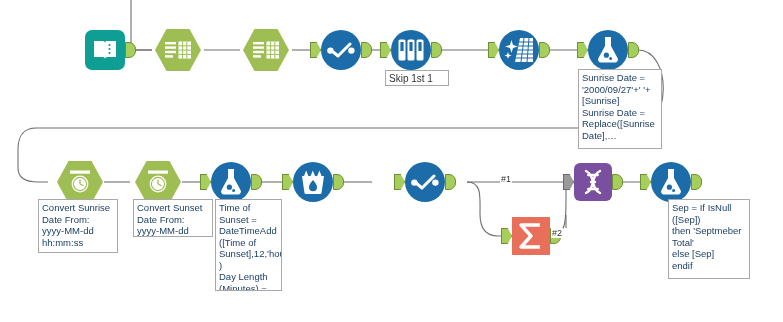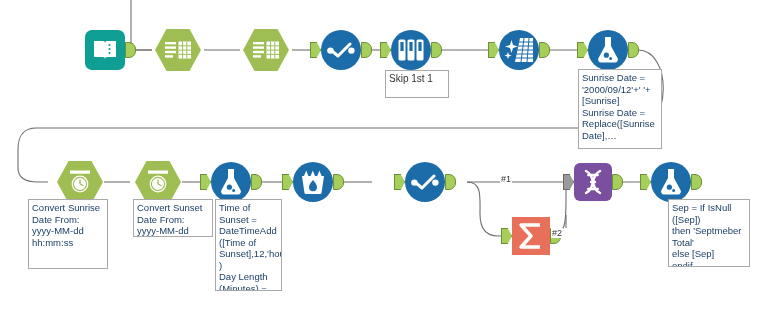--- a/index.html
+++ b/index.html
@@ -300,49 +300,49 @@
         <path d="M9 1 h6 v9 l6.5 12 a3 3 0 0 1 -2.6 4.6 h-13.8
                  a3 3 0 0 1 -2.6 -4.6 l6.5 -12 z" fill="#ffffff"></path>
         <circle cx="10.4" cy="19.2" r="2.6" fill="#1b6ca8"></circle>
         <circle cx="14.6" cy="22.6" r="1.5" fill="#1b6ca8"></circle>
       </svg>
       <span class="anchor in"></span>
       <span class="anchor out"></span>
     </div>
   </div>
 
-  <div class="anno plain" style="left:385px;top:70px;width:64px;height:28px;line-height:12px;font-size:10px;">Skip 1st 1</div>
+  <div class="anno plain" style="left:385px;top:70px;width:64px;height:16px;line-height:12px;font-size:10px;">Skip 1st 1</div>
 
   <div class="anno" style="left:578px;top:69px;width:84px;height:80px;">Sunrise Date =
-'2000/09/12'+' '+
+'2000/09/27'+' '+
 [Sunrise]
 Sunrise Date =
 Replace([Sunrise
 Date],…</div>
 
-  <div class="anno" style="left:28px;top:199px;width:80px;height:70px;">Convert Sunrise
+  <div class="anno" style="left:38px;top:199px;width:80px;height:54px;">Convert Sunrise
 Date From:
 yyyy-MM-dd
 hh:mm:ss</div>
 
   <div class="anno" style="left:133px;top:199px;width:80px;height:38px;">Convert Sunset
 Date From:
 yyyy-MM-dd
 hh:mm:ss</div>
 
   <div class="anno" style="left:215px;top:199px;width:67px;height:92px;">Time of Sunset =
 DateTimeAdd
 ([Time of
 Sunset],12,'hours'
 )
 Day Length
 (Minutes) =…</div>
 
 
-  <div class="anno" style="left:668px;top:199px;width:82px;height:68px;">Sep = If IsNull
+  <div class="anno" style="left:668px;top:199px;width:82px;height:80px;">Sep = If IsNull
 ([Sep])
 then 'Septmeber
 Total'
 else [Sep]
 endif</div>
 
   <div class="conn-label" style="left:500px;top:174px;">#1</div>
   <div class="conn-label" style="left:551px;top:228px;">#2</div>
 
 </div>

